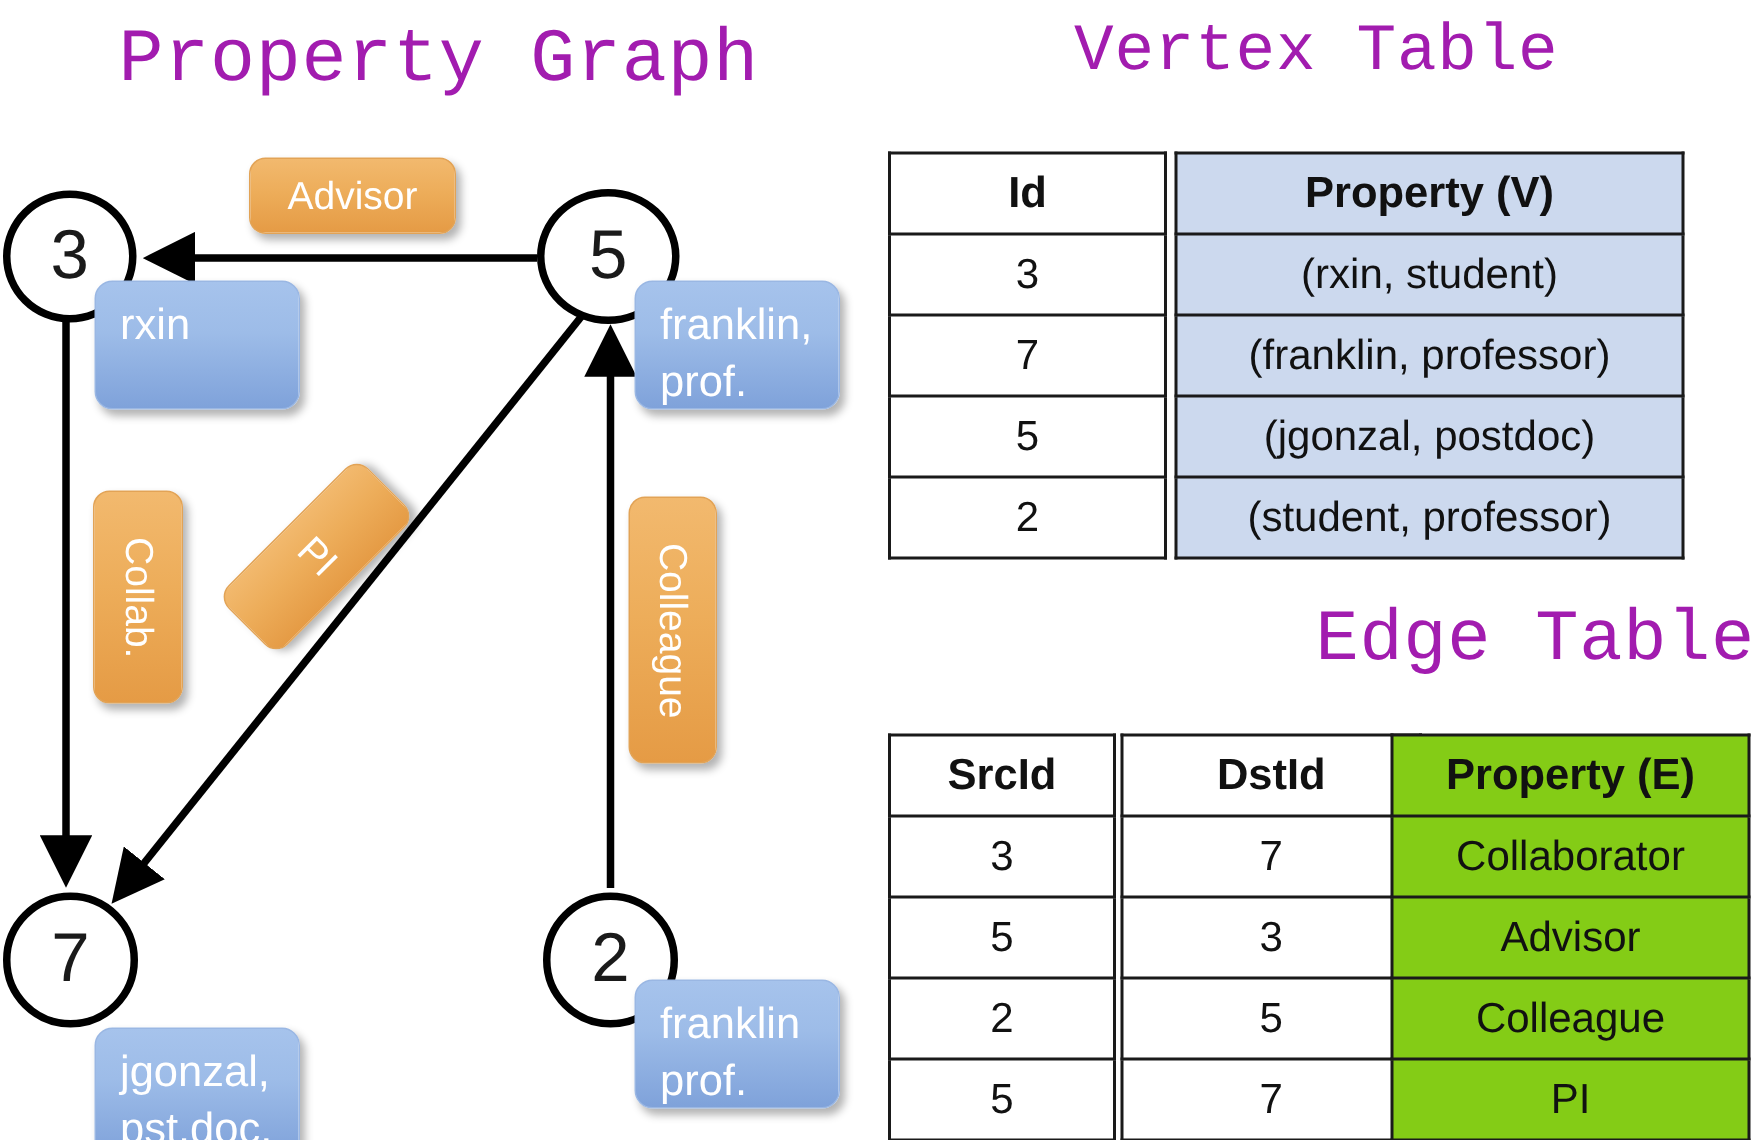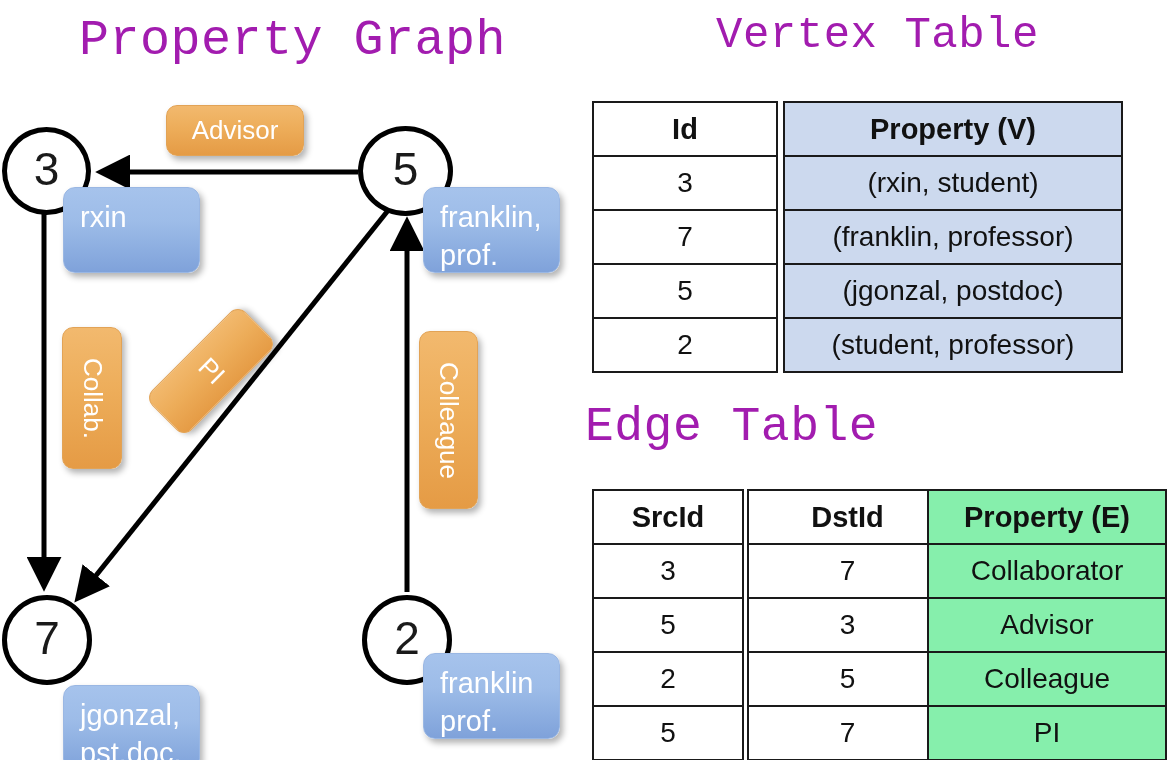--- a/index.html
+++ b/index.html
@@ -17,21 +17,21 @@
   .title{
     position:absolute;
     font-family:Liberation Mono, monospace;
     font-weight:300;
     color:#a21caf;
     white-space:nowrap;
     letter-spacing:0.5px;
   }
   #title-property-graph{left:0;top:12px;width:585px;text-align:center;font-size:50px;}
   #title-vertex-table{left:585px;top:10px;width:585px;text-align:center;font-size:44px;}
-  #title-edge-table{left:585px;top:400px;width:585px;text-align:left;font-size:48px;}
+  #title-edge-table{left:585px;top:400px;width:585px;text-align:right;font-size:48px;}
 
   
   #graph-svg{position:absolute;left:0;top:0;width:585px;height:760px;}
 
   
   .node-circle{
     position:absolute;
     border:5px solid #000;
     border-radius:50%;
     background:#ffffff;
@@ -97,21 +97,21 @@
     font-size:28px;
     color:#111;
     font-family:"Liberation Sans", sans-serif;
     padding:0;
     height:52px;
     line-height:52px;
     white-space:nowrap;
   }
   .tbl th{font-weight:bold;font-size:29px;}
   .v-prop{background:#ccd9ee;}
-  .e-prop{background:#86efac;}
+  .e-prop{background:#84cc16;}
 
   
   #vertex-id-table{left:592px;top:101px;width:186px;}
   #vertex-prop-table{left:783px;top:101px;width:340px;}
   
   #edge-src-table{left:592px;top:489px;width:152px;border-radius:25px;}
   #edge-dst-table{left:747px;top:489px;width:201px;}
   #edge-prop-table{left:927px;top:489px;width:240px;}
 </style>
 </head>

